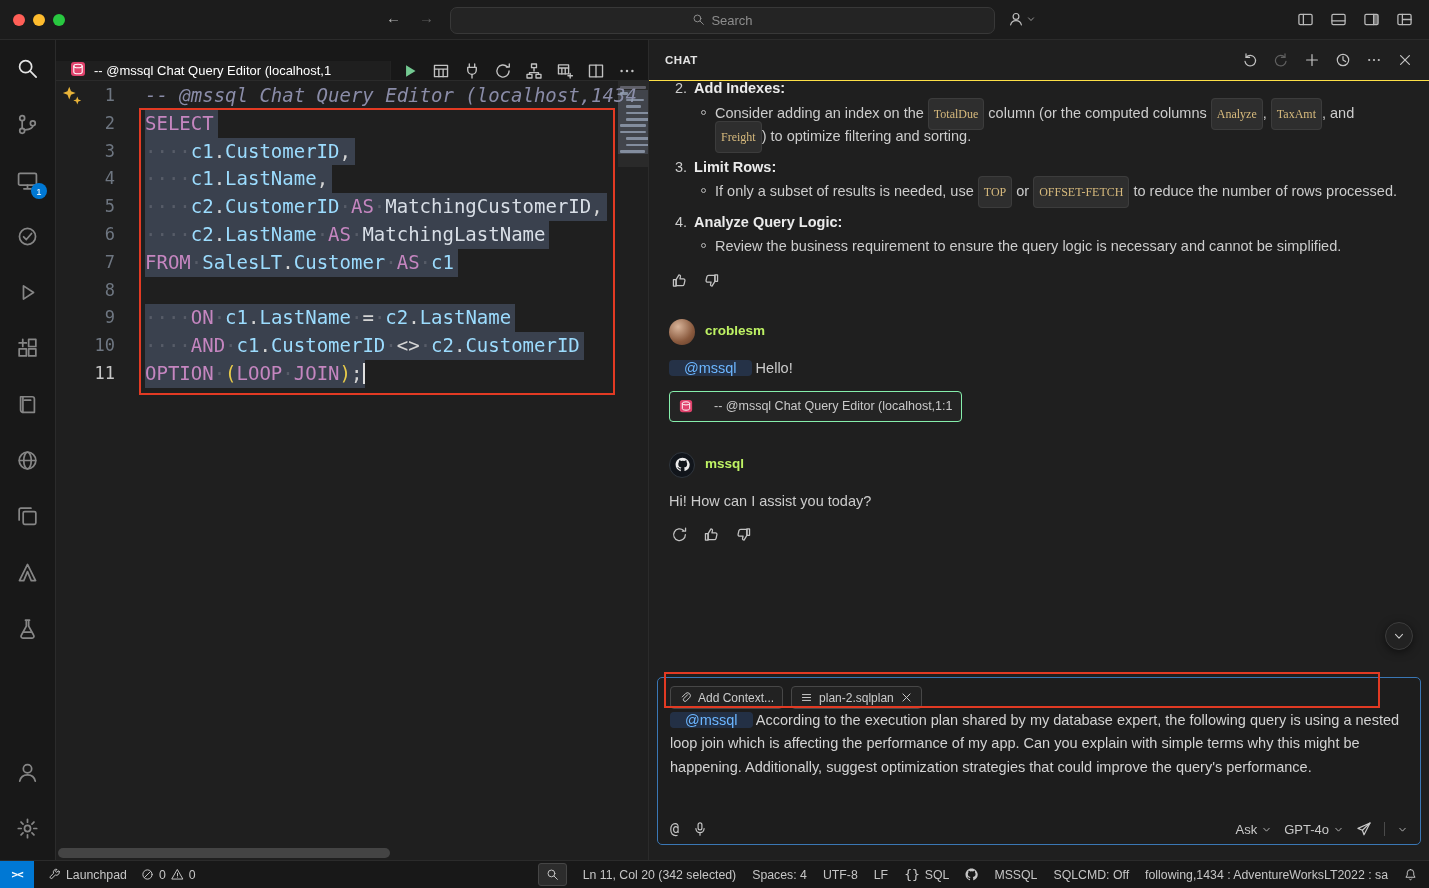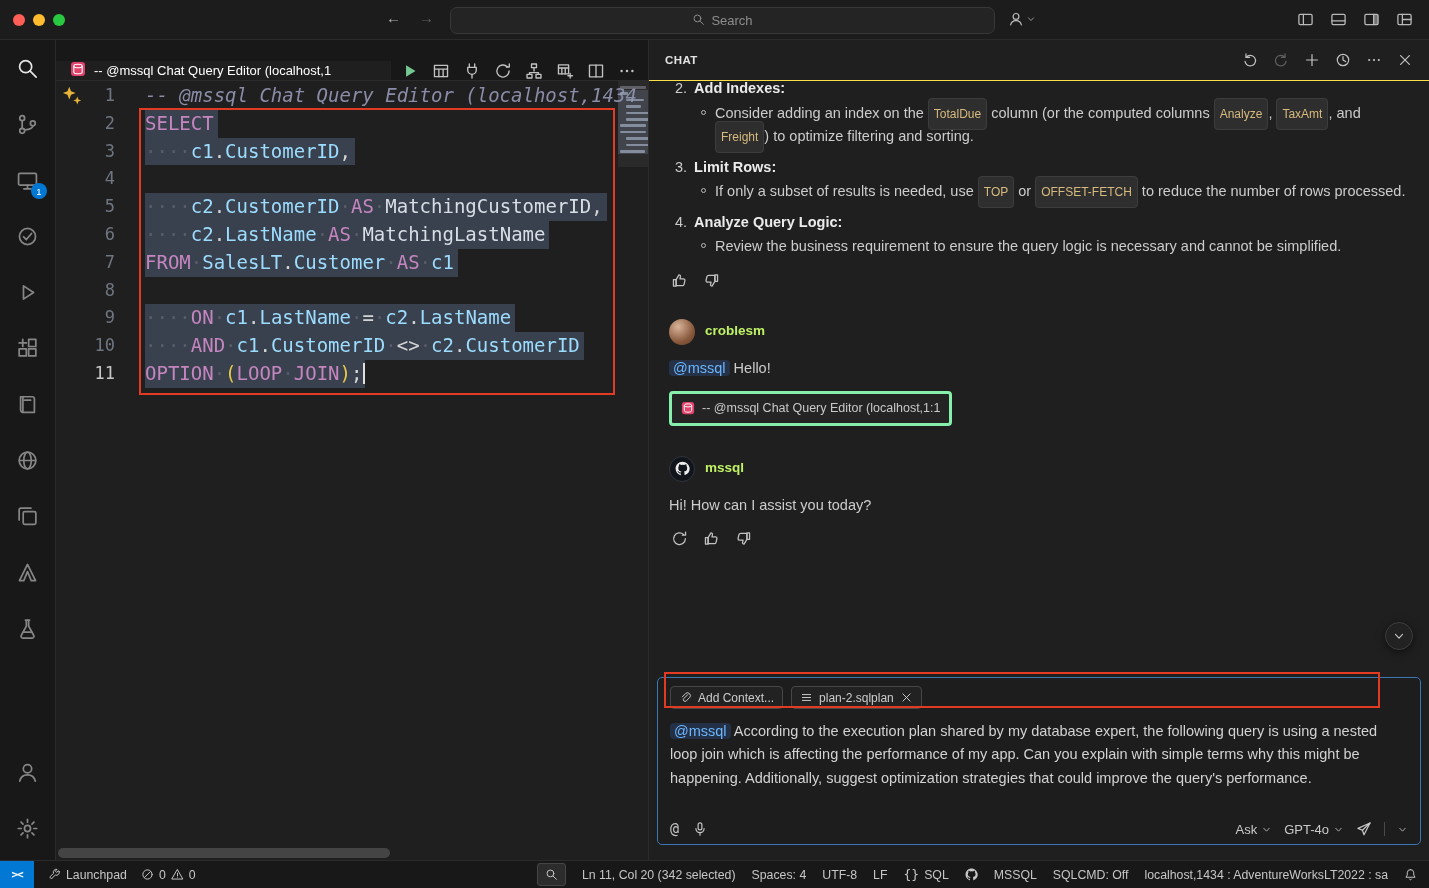--- a/index.html
+++ b/index.html
@@ -64,39 +64,39 @@
 .ch-btn{display:flex;cursor:pointer}
 .ch-btn.dim{opacity:.4}
 .chat-body{position:absolute;top:41px;left:0;right:0;bottom:183px;overflow:hidden;padding:0 20px;font-size:14.5px;line-height:22.5px;color:#ccc}
 .chat-body>.md-block{margin-top:-11px}
 .oli{display:flex;gap:7px;margin:7px 0 0 6px}
 .oli-num{color:#ccc}
 .oli-title{font-weight:700;color:#ebebeb}
 .bullet{display:flex;gap:9px;margin:2px 0 0 32px}
 .bdot{flex:none;width:5px;height:5px;border:1px solid #b9b9b9;border-radius:50%;margin-top:8px}
 .bullet-text{flex:1}
-.inline-code{font-family:Liberation Sans, sans-serif;font-size:12px;background:#2e2e2e;border:1px solid #3c3c3c;border-radius:4px;padding:8px 5px;color:#d7ba7d;white-space:nowrap}
-.mention{background:rgba(64,140,255,.18);color:#6cb6ff;border-radius:4px;padding:0 4px}
+.inline-code{font-family:Liberation Serif, serif;font-size:12px;background:#2e2e2e;border:1px solid #3c3c3c;border-radius:4px;padding:8px 5px;color:#d7ba7d;white-space:nowrap}
+.mention{background:rgba(64,140,255,.18);color:#6cb6ff;border-radius:4px;padding:0 15px}
 .msg-actions{display:flex;gap:15px;margin:14px 0 0 2px;color:#c2c2c2}
 .ma-btn{display:flex;cursor:pointer}
 .msg{margin-top:30px}
 .msg-head{display:flex;align-items:center;gap:10px}
 .avatar{width:26px;height:26px;border-radius:50%;flex:none;display:flex;align-items:center;justify-content:center;overflow:hidden}
 .avatar-photo{background:radial-gradient(circle at 35% 30%,#d8b49a,#8a5a3e 60%,#5d3a28)}
 .avatar-gh{background:#11151b;color:#ececec;border:1px solid #30363d}
 .author{font-weight:700;font-size:13.5px;color:#bef264}
 .msg-text{margin-top:12px}
-.attach-chip{display:inline-flex;align-items:center;gap:7px;margin-top:12px;padding:3px 9px;border:3px solid #86efac;border-radius:4px;background:#242424;font-size:12.5px;color:#c9c9c9;cursor:pointer}
+.attach-chip{display:inline-flex;align-items:center;gap:21px;margin-top:12px;padding:3px 9px;border:1px solid #86efac;border-radius:4px;background:#242424;font-size:12.5px;color:#c9c9c9;cursor:pointer}
 .scroll-down{position:absolute;right:16px;bottom:210px;width:28px;height:28px;border-radius:50%;background:#222;border:1px solid #3d3d3d;display:flex;align-items:center;justify-content:center;color:#ccc;box-shadow:0 2px 8px rgba(0,0,0,.5);cursor:pointer}
 .chat-input{position:absolute;left:8px;right:8px;bottom:15px;height:168px;background:#1d1d1d;border:1px solid #3a77b5;border-radius:5px;padding:8px 12px}
 .annot-ctx{left:6px;top:-6px;width:716px;height:36px}
 .ctx-row{display:flex;gap:8px;align-items:center;position:relative;z-index:1}
 .ctx-chip{display:inline-flex;align-items:center;gap:6px;height:23px;padding:0 8px;border:1px solid #474747;border-radius:4px;background:#222;font-size:12px;color:#ccc;cursor:pointer;white-space:nowrap}
 .ctx-suffix{color:#8f8f8f;margin-left:2px}
-.input-text{margin-top:11px;font-size:14.5px;line-height:23.4px;color:#d2d2d2;cursor:text}
+.input-text{font-size:14.5px;line-height:23.4px;color:#d2d2d2;cursor:text}
 .input-controls{position:absolute;left:12px;right:12px;bottom:7px;display:flex;align-items:center}
 .icl{display:flex;gap:13px;align-items:center;color:#c5c5c5}
 .icl .txt-ic{font-size:15px}
 .icr{margin-left:auto;display:flex;gap:12px;align-items:center;color:#c9c9c9;font-size:13px}
 .ctl-btn{display:flex;cursor:pointer}
 .ctl-mode{display:flex;align-items:center;gap:4px;cursor:pointer}
 .send-div{width:1px;height:14px;background:#4a4a4a}
 .send-btn{display:flex;cursor:pointer}
 .txt-ic{font-family:"DejaVu Sans Mono",monospace;font-size:13px;line-height:1}
 
@@ -395,20 +395,21 @@
           <div class="code-line">
             <span class="gutter">2</span>
             <span class="line-text sel eol"><span class="tok-kw">SELECT</span></span>
           </div>
           <div class="code-line">
             <span class="gutter">3</span>
             <span class="line-text sel eol"><span class="tok-ws">····</span><span class="tok-var">c1</span><span class="tok-pun">.</span><span class="tok-var">CustomerID</span><span class="tok-pun">,</span></span>
           </div>
           <div class="code-line">
             <span class="gutter">4</span>
+            <span class="line-text sel eol"><span class="tok-ws">····</span><span class="tok-var">c1</span><span class="tok-pun">.</span><span class="tok-var">LastName</span><span class="tok-pun">,</span></span>
           </div>
           <div class="code-line">
             <span class="gutter">5</span>
             <span class="line-text sel eol"><span class="tok-ws">····</span><span class="tok-var">c2</span><span class="tok-pun">.</span><span class="tok-var">CustomerID</span><span class="tok-ws">·</span><span class="tok-kw">AS</span><span class="tok-ws">·</span><span class="tok-txt">MatchingCustomerID</span><span class="tok-pun">,</span></span>
           </div>
           <div class="code-line">
             <span class="gutter">6</span>
             <span class="line-text sel eol"><span class="tok-ws">····</span><span class="tok-var">c2</span><span class="tok-pun">.</span><span class="tok-var">LastName</span><span class="tok-ws">·</span><span class="tok-kw">AS</span><span class="tok-ws">·</span><span class="tok-txt">MatchingLastName</span></span>
           </div>
           <div class="code-line">
@@ -767,21 +768,21 @@
             </svg>
           </span>
         </div>
         <div class="sb-item">
           <span>MSSQL</span>
         </div>
         <div class="sb-item">
           <span>SQLCMD: Off</span>
         </div>
         <div class="sb-item">
-          <span>localhost,1434 : AdventureWorksLT2022 : sa</span>
+          <span>following,1434 : AdventureWorksLT2022 : sa</span>
         </div>
         <div class="sb-item">
           <span class="ic">
             <svg viewBox="0 0 16 16" width="13" height="13">
               <path d="M8 1.9a4 4 0 0 1 4 4v2.8l1.6 2.7H2.4L4 8.7V5.9a4 4 0 0 1 4-4z" stroke="currentColor" fill="none" stroke-width="1.2" stroke-linecap="round" stroke-linejoin="round"></path>
               <path d="M6.7 13.6a1.4 1.4 0 0 0 2.6 0" stroke="currentColor" fill="none" stroke-width="1.2" stroke-linecap="round" stroke-linejoin="round"></path>
             </svg>
           </span>
         </div>
       </div>

